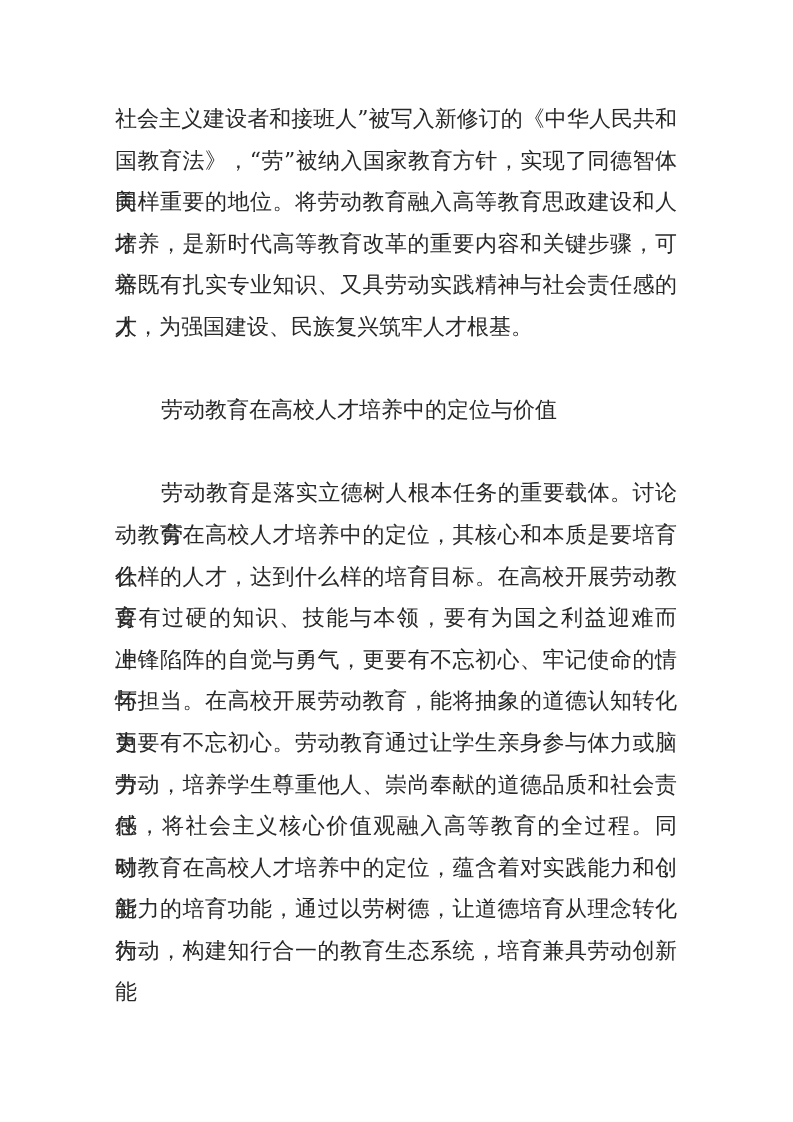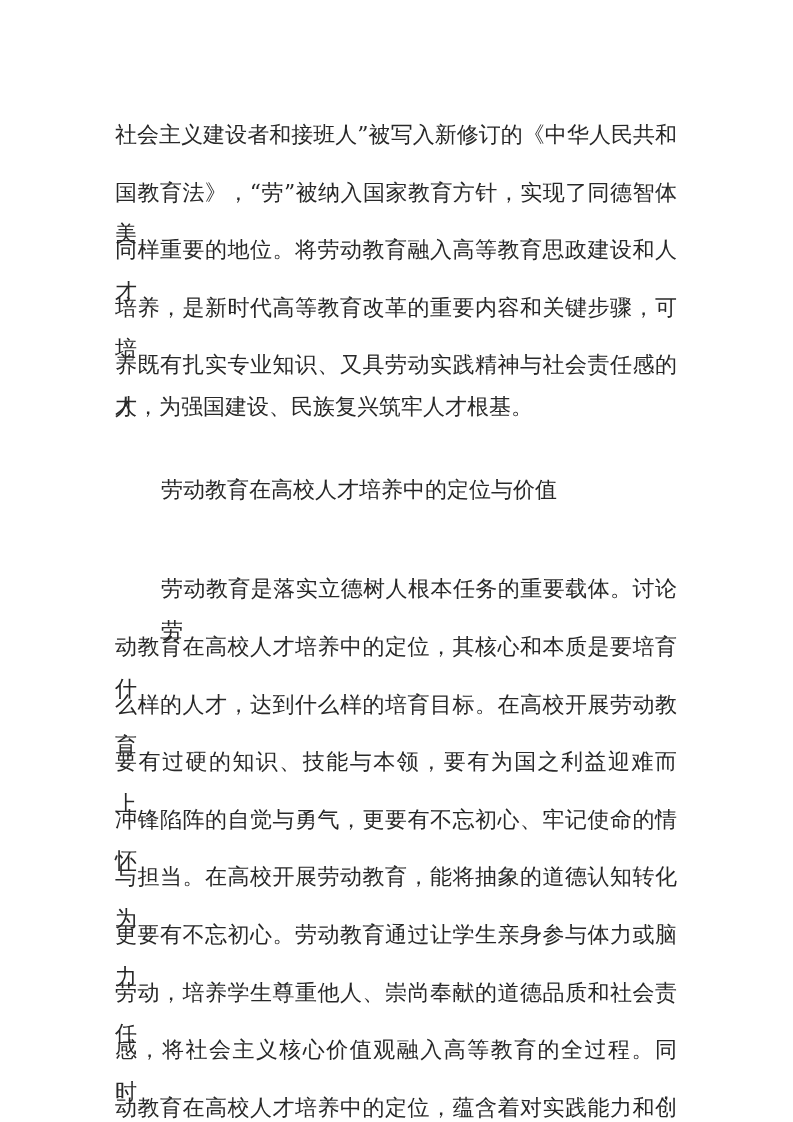--- a/index.html
+++ b/index.html
@@ -28,21 +28,20 @@
     line-height: 41.6px;
     font-size: 22px;
     font-weight: normal;
     white-space: nowrap;
     overflow: visible;
   }
   .just {
     white-space: normal;
     text-align: justify;
     text-align-last: justify;
-    margin-top: 16px;
   }
   .lastline {
     white-space: normal;
     text-align: center;
     text-align-last: left;
   }
   .indent {
     padding-left: 46px;
   }
   .blank {

